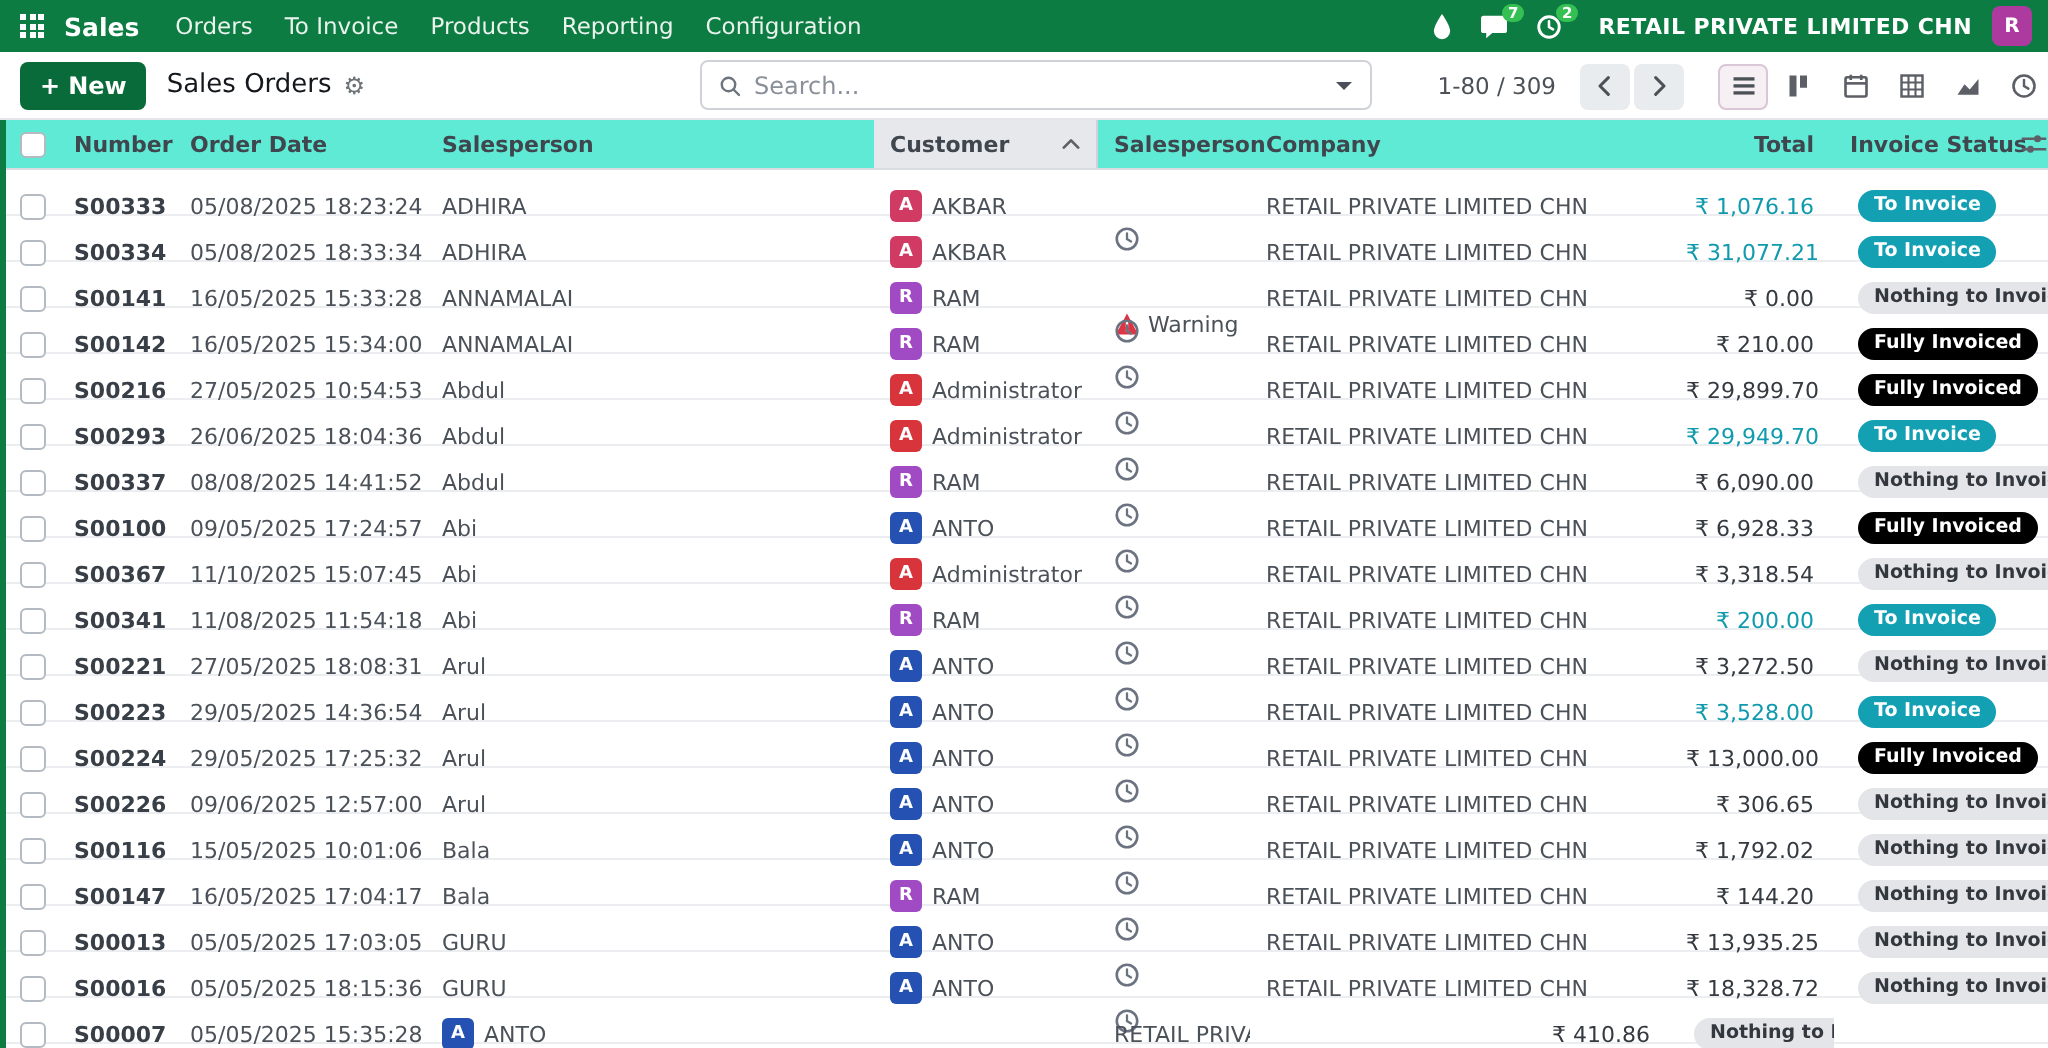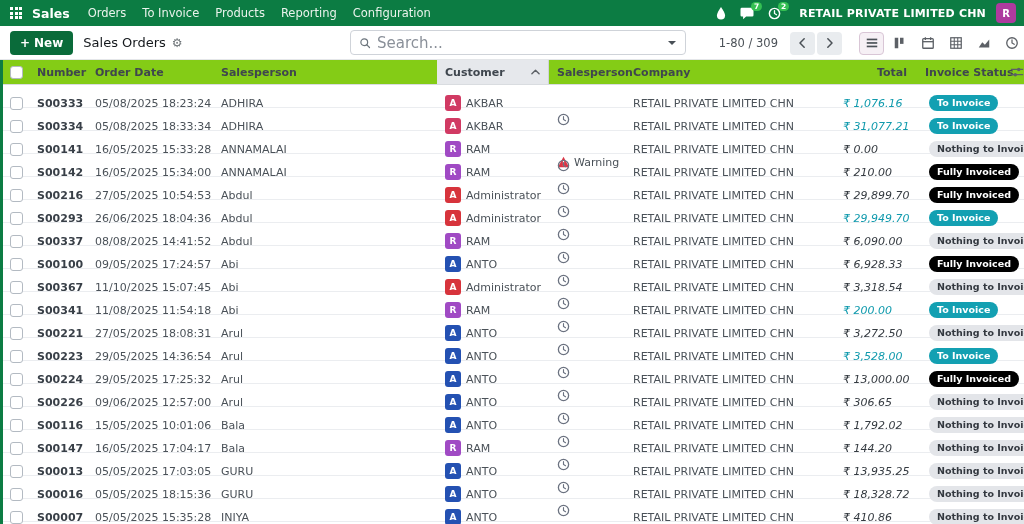--- a/index.html
+++ b/index.html
@@ -28,21 +28,21 @@
   .control-panel { position:relative; height:34px; display:flex; align-items:center;
     padding-left:10px; border-bottom:1px solid #e4e6e9; background:#fff; }
   .btn-new { background:#0a6b3a; color:#fff; border:none; border-radius:4px;
     font-size:12px; font-weight:600; padding:5px 10px; display:flex; align-items:center;
     gap:4px; cursor:pointer; font-family:inherit; }
   .btn-new .plus { font-weight:700; font-size:12px; }
   .cp-title { font-size:13px; color:#14181c; margin-left:10px; font-weight:400; }
   .cp-gear { color:#6d7377; font-size:12px; margin-left:6px; cursor:pointer; }
   .searchbox { position:absolute; left:350px; top:4px; width:336px; height:25px;
     border:1px solid #cfd3d9; border-radius:4px; display:flex; align-items:center; background:#fff; }
-  .searchbox input { flex:1; border:none; outline:none; font-size:15px; color:#3f464e;
+  .searchbox input { flex:1; border:none; outline:none; font-size:12px; color:#3f464e;
     font-family:inherit; background:transparent; }
   .searchbox input::placeholder { color:#8a9099; }
   .search-mag { margin:0 6px 0 8px; display:flex; }
   .search-caret-btn { width:26px; height:100%; display:flex; align-items:center;
     justify-content:center; cursor:pointer; }
   .caret-down { width:0; height:0; border-left:4px solid transparent;
     border-right:4px solid transparent; border-top:4.5px solid #495057; }
   .cp-right { position:absolute; right:0; top:0; height:34px; display:flex; align-items:center; }
   .pager-text { font-size:11.5px; color:#4b5157; margin-right:10px; }
   .pager-btn { width:25px; height:23px; background:#e9ecef; border:none; border-radius:4px;
@@ -50,38 +50,38 @@
   .switcher { display:flex; margin-left:14px; }
   .view-btn { width:25px; height:23px; display:flex; align-items:center; justify-content:center;
     border-radius:4px; margin-left:3px; cursor:pointer; border:1px solid transparent; }
   .view-btn.active { border-color:#d9c6d6; background:#f6f0f5; }
 
   
   .list-view { position:relative; border-left:3px solid #0c7c43; min-height:464px; }
   .thead, .lrow { display:grid;
     grid-template-columns:26px 58px 126px 224px 112px 76px 210px 82px 107px; align-items:center; }
   .thead { height:25px; border-bottom:1px solid #d9dce0; font-size:11px; font-weight:700;
-    color:#3f464e; background:#84cc16; position:relative; }
+    color:#3f464e; background:#5eead4; position:relative; }
   .thead .hcell { padding-left:8px; cursor:pointer; height:100%; display:flex; align-items:center; }
   .hcell.sorted { background:#e6e8ec; justify-content:space-between; padding-right:8px;
     border-right:1px solid #cfd3d9; }
   .hcell.right { justify-content:flex-end; padding-right:10px; }
   .opt-cols { position:absolute; right:0; top:5px; cursor:pointer; }
   .lrow { height:23px; border-bottom:1px solid #ebedf0; font-size:11px; color:#4a5158;
     cursor:pointer; background:#fff; }
   .lrow > div { padding-left:8px; overflow:hidden; white-space:nowrap; }
   .cb-wrap { display:flex; justify-content:center; padding-left:0 !important; }
   .cb { width:13px; height:13px; border:1px solid #b3bac2; border-radius:3px; background:#fff; cursor:pointer; }
   .cell-number { font-weight:600; color:#383f47; }
   .sp-cell { display:flex; align-items:center; gap:5px; }
   .sp-avatar { width:16px; height:16px; border-radius:3px; color:#fff; font-size:9px; font-weight:700;
     display:flex; align-items:center; justify-content:center; flex:0 0 16px; }
   .act-cell { display:flex; align-items:center; gap:4px;margin-top:36px; }
   .warn-label { color:#4a5158; }
-  .cell-total { padding-right:10px !important; color:#343a40;font-style:italic; }
+  .cell-total { text-align:right; padding-right:10px !important; color:#343a40; }
   .text-info { color:#109aad; }
   .badge { display:inline-block; padding:2px 8px; border-radius:20px; font-size:9.5px;
     font-weight:700; line-height:1.2; }
   .badge-info { background:#13a0b2; color:#fff; }
   .badge-success { background:#000000; color:#fff; }
   .badge-muted { background:#e3e5e9; color:#33383f; }
   .status-cell { padding-left:12px !important; }
 </style>
 </head>
 <body>
@@ -718,21 +718,20 @@
       <span class="badge badge-muted">Nothing to Invoice</span>
     </div>
   </div>
 
   <div class="lrow">
     <div class="cb-wrap">
       <span class="cb"></span>
     </div>
     <div class="cell-number">S00007</div>
     <div>05/05/2025 15:35:28</div>
-    <div>INIYA</div>
     <div class="sp-cell">
       <span class="sp-avatar" style="background: rgb(36, 81, 178);">A</span>
       <span>ANTO</span>
     </div>
     <div class="act-cell">
       <span>
         <svg width="13" height="13" viewBox="0 0 16 16">
                 <circle cx="8" cy="8" r="6.3" fill="none" stroke="#6b7280" stroke-width="1.6"></circle>
                 <path d="M8 4.5V8l2.5 1.5" stroke="#6b7280" stroke-width="1.4" fill="none" stroke-linecap="round"></path>
               </svg>

